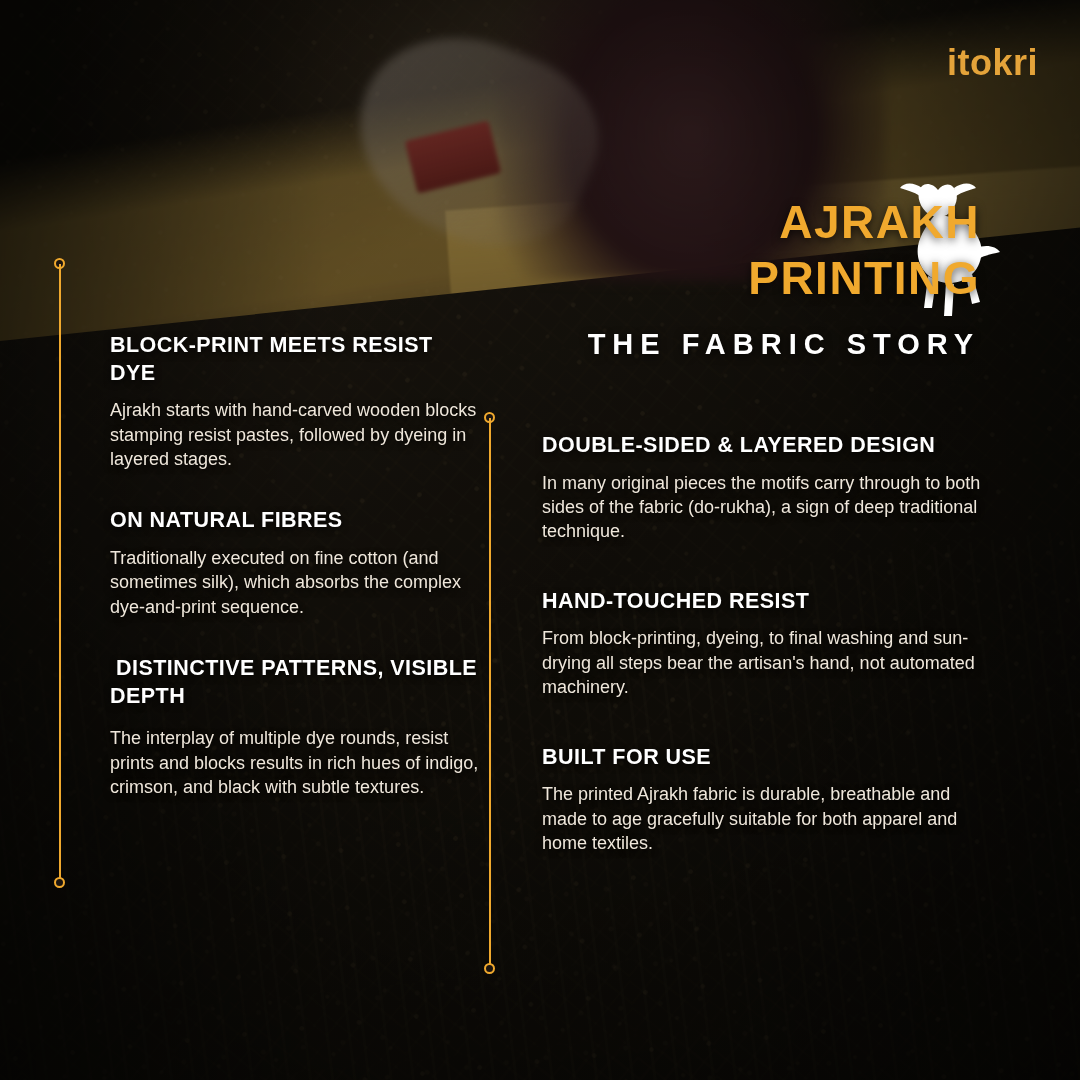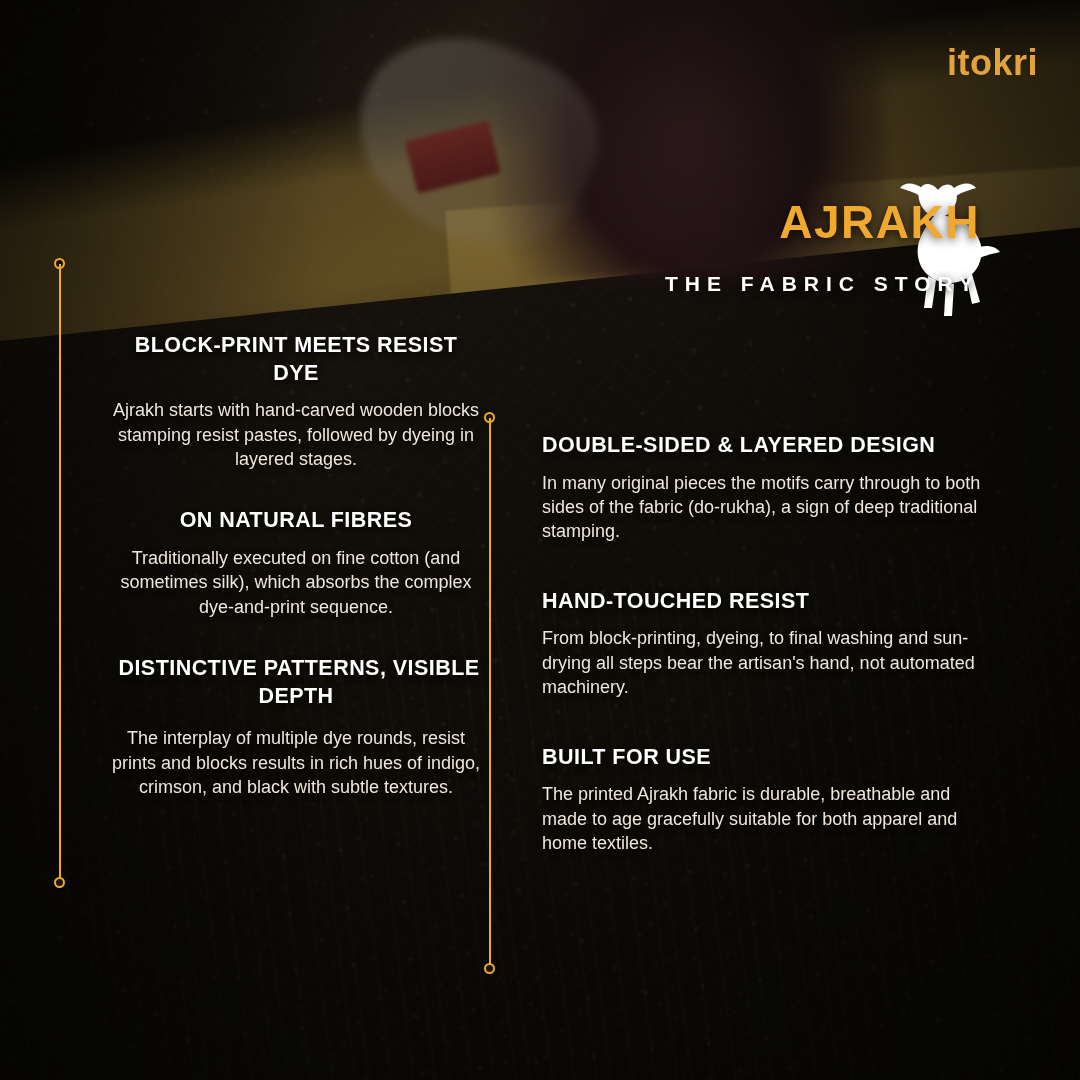--- a/index.html
+++ b/index.html
@@ -128,21 +128,21 @@
     font-weight: 800;
     font-size: 46px;
     letter-spacing: 1.5px;
     line-height: 1.17;
     text-shadow: 0 2px 10px rgba(0,0,0,.7);
   }
   .headline .l2 { margin-top: 2px; }
   .subtitle {
     margin-top: 22px;
     color: #ffffff;
-    font-size: 21px;
+    font-size: 29px;
     font-weight: 700;
     letter-spacing: 7px;
     text-shadow: 0 2px 8px rgba(0,0,0,.8);
   }
 
   
   .goat {
     position: absolute; left: 888px; top: 176px;
     width: 120px; height: 150px;
   }
@@ -182,21 +182,21 @@
     line-height: 1.28;
     margin-bottom: 11px;
     text-shadow: 0 2px 7px rgba(0,0,0,.85);
   }
   .item p {
     color: #efe7db;
     font-size: 18px;
     line-height: 1.36;
     text-shadow: 0 2px 7px rgba(0,0,0,.9);
   }
-  .col-left .item { margin-bottom: 36px; text-align: center; }
+  .col-left .item { margin-bottom: 36px; }
   .col-left .item:nth-child(3) h3 { text-indent: 6px; }
   .col-left .item:nth-child(3) p { margin-top: 16px; }
   .col-right .item { margin-bottom: 44px; }
 </style>
 </head>
 <body>
 
 <div id="poster">
 
   <div class="bg">
@@ -223,20 +223,21 @@
       <path d="M46 40 C40 48 32 58 30 70 C28 84 34 96 44 102 C56 110 72 108 82 100 C92 92 96 78 92 66 C88 54 78 46 66 42 C60 40 52 38 46 40 Z"></path>
       <path d="M40 100 L36 132 L44 132 L48 104 Z"></path>
       <path d="M58 106 L56 140 L64 140 L66 108 Z"></path>
       <path d="M78 100 L84 128 L92 126 L84 98 Z"></path>
       <path d="M88 72 C98 68 108 70 112 76 C104 78 94 80 88 84 Z"></path>
     </g>
   </svg>
 
   <div class="headline">
     <div class="l1">AJRAKH</div>
+    <div class="l2">PRINTING</div>
     <div class="subtitle">THE FABRIC STORY</div>
   </div>
 
   <div class="connector conn-left">
     <span class="dot top"></span>
     <span class="line"></span>
     <span class="dot bottom"></span>
   </div>
   <div class="connector conn-mid">
     <span class="dot top"></span>
@@ -255,21 +256,21 @@
     </div>
     <div class="item">
       <h3> DISTINCTIVE PATTERNS, VISIBLE DEPTH</h3>
       <p>The interplay of multiple dye rounds, resist prints and blocks results in rich hues of indigo, crimson, and black with subtle textures.</p>
     </div>
   </div>
 
   <div class="col col-right">
     <div class="item">
       <h3>DOUBLE-SIDED &amp; LAYERED DESIGN</h3>
-      <p>In many original pieces the motifs carry through to both sides of the fabric (do-rukha), a sign of deep traditional stamping.</p>
+      <p>In many original pieces the motifs carry through to both sides of the fabric (do-rukha), a sign of deep traditional technique.</p>
     </div>
     <div class="item">
       <h3>HAND-TOUCHED RESIST</h3>
       <p>From block-printing, dyeing, to final washing and sun-drying all steps bear the artisan's hand, not automated machinery.</p>
     </div>
     <div class="item">
       <h3>BUILT FOR USE</h3>
       <p>The printed Ajrakh fabric is durable, breathable and made to age gracefully suitable for both apparel and home textiles.</p>
     </div>
   </div>

